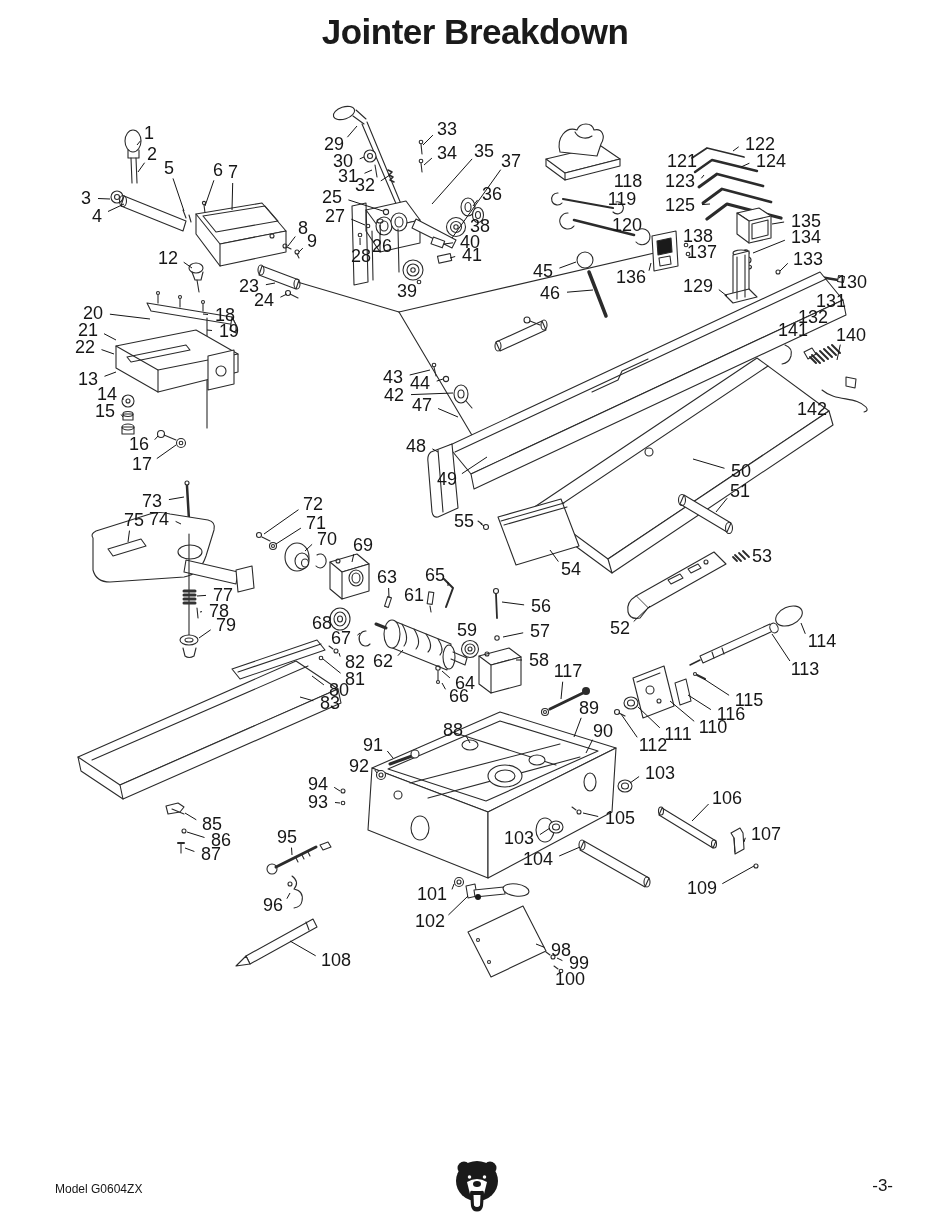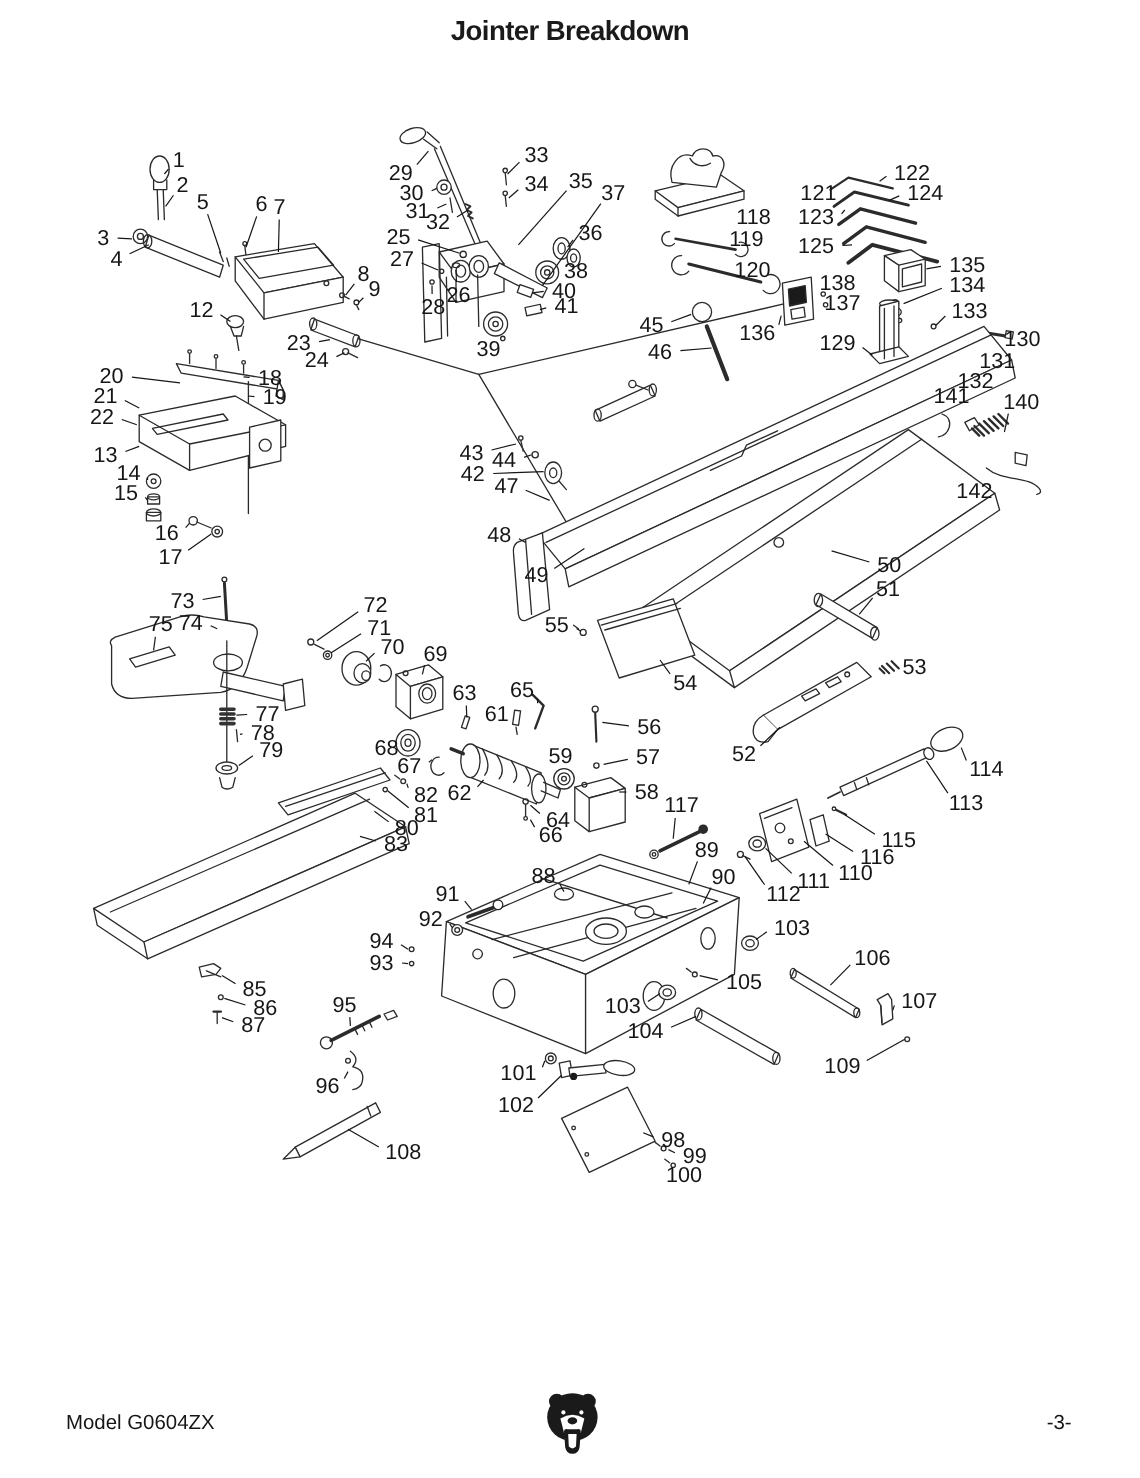--- a/index.html
+++ b/index.html
@@ -2,29 +2,29 @@
 <html><head>
 <meta charset="utf-8">
 <style>
   html,body{margin:0;padding:0;background:#e8e8e8;}
   .page{
     position:relative;width:950px;height:1232px;background:#ffffff;
     font-family:"Liberation Sans", sans-serif;color:#161616;overflow:hidden;margin:0 auto;
   }
   .page-title{
     position:absolute;top:12px;left:0;width:950px;text-align:center;
-    font-size:23px;font-weight:bold;letter-spacing:-0.5px;margin:0;color:#1a1a1a;
+    font-size:35px;font-weight:bold;letter-spacing:-0.5px;margin:0;color:#1a1a1a;
   }
   svg.diagram{position:absolute;top:0;left:0;}
   svg.diagram text{
     font-family:"Liberation Sans", sans-serif;font-size:18px;fill:#161616;
     text-anchor:middle;dominant-baseline:central;
   }
   svg.diagram line.leader{stroke:#161616;stroke-width:1;}
-  .footer-model{position:absolute;left:55px;bottom:36px;font-size:17px;}
+  .footer-model{position:absolute;left:55px;bottom:36px;font-size:12px;}
   .footer-page{position:absolute;right:57px;bottom:36px;font-size:17px;}
   .footer-logo{position:absolute;left:453px;bottom:18px;width:48px;height:56px;}
 </style>
 </head>
 <body>
 
 <div class="page">
 
   <h1 class="page-title">Jointer Breakdown</h1>
 

